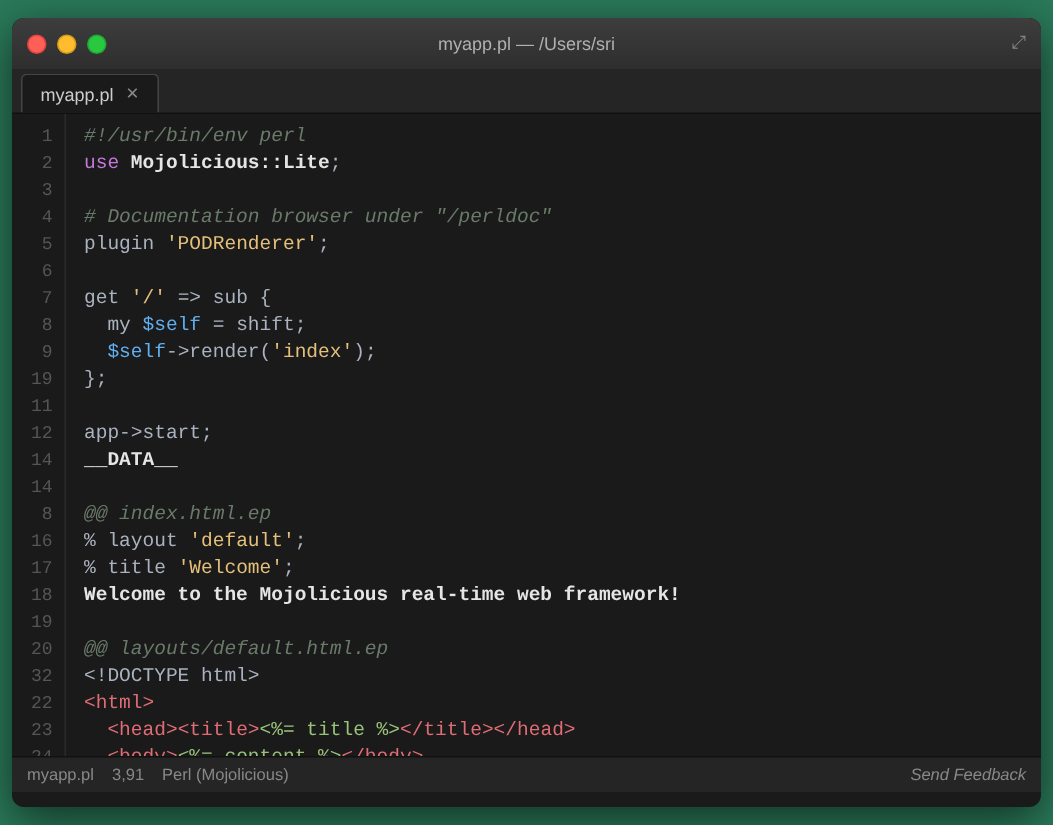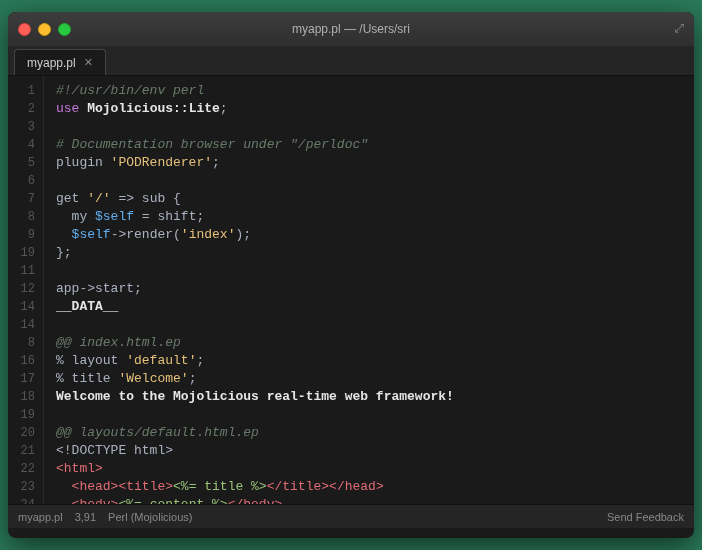--- a/index.html
+++ b/index.html
@@ -131,21 +131,21 @@
       align-items: center;
       justify-content: space-between;
       padding: 0 10px;
       border-top: 1px solid #111;
       font-family: -apple-system, 'Helvetica Neue', sans-serif;
       font-size: 11px;
       color: #888;
     }
 
     .status-left { display: flex; gap: 12px; align-items: center; }
-    .status-right { color: #888; cursor: pointer; }
+    .status-right { color: #888; cursor: pointer; font-style: italic; }
   </style>
 </head>
 <body>
 
 <div class="window">
 
   <div class="titlebar">
     <div class="traffic-lights">
       <div class="traffic-light tl-red"></div>
       <div class="traffic-light tl-yellow"></div>
@@ -177,21 +177,21 @@
         <div class="ln">11</div>
         <div class="ln">12</div>
         <div class="ln">14</div>
         <div class="ln">14</div>
         <div class="ln">8</div>
         <div class="ln">16</div>
         <div class="ln">17</div>
         <div class="ln">18</div>
         <div class="ln">19</div>
         <div class="ln">20</div>
-        <div class="ln">21</div>
+        <div class="ln">32</div>
         <div class="ln">22</div>
         <div class="ln">23</div>
         <div class="ln">24</div>
       </div>
     <div class="code-area" id="code-content"><div class="ln"><span style="color: rgb(106, 122, 106); font-weight: normal; font-style: italic;">#!/usr/bin/env perl</span></div><div class="ln"><span style="color: rgb(198, 120, 221);">use</span><span style="color: rgb(171, 178, 191);"> </span><span style="color: rgb(229, 229, 229); font-weight: bold;">Mojolicious::Lite</span><span style="color: rgb(171, 178, 191);">;</span></div><div class="ln">&nbsp;</div><div class="ln"><span style="color: rgb(106, 122, 106); font-weight: normal; font-style: italic;"># Documentation browser under "/perldoc"</span></div><div class="ln"><span style="color: rgb(171, 178, 191);">plugin </span><span style="color: rgb(229, 192, 123);">'PODRenderer'</span><span style="color: rgb(171, 178, 191);">;</span></div><div class="ln">&nbsp;</div><div class="ln"><span style="color: rgb(171, 178, 191);">get </span><span style="color: rgb(229, 192, 123);">'/'</span><span style="color: rgb(171, 178, 191);"> =&gt; sub {</span></div><div class="ln"><span style="color: rgb(171, 178, 191);">  my </span><span style="color: rgb(97, 175, 239);">$self</span><span style="color: rgb(171, 178, 191);"> = shift;</span></div><div class="ln"><span style="color: rgb(171, 178, 191);">  </span><span style="color: rgb(97, 175, 239);">$self</span><span style="color: rgb(171, 178, 191);">-&gt;render(</span><span style="color: rgb(229, 192, 123);">'index'</span><span style="color: rgb(171, 178, 191);">);</span></div><div class="ln"><span style="color: rgb(171, 178, 191);">};</span></div><div class="ln">&nbsp;</div><div class="ln"><span style="color: rgb(171, 178, 191);">app-&gt;start;</span></div><div class="ln"><span style="color: rgb(229, 229, 229); font-weight: bold;">__DATA__</span></div><div class="ln">&nbsp;</div><div class="ln"><span style="color: rgb(106, 122, 106); font-weight: normal; font-style: italic;">@@ index.html.ep</span></div><div class="ln"><span style="color: rgb(171, 178, 191);">% layout </span><span style="color: rgb(229, 192, 123);">'default'</span><span style="color: rgb(171, 178, 191);">;</span></div><div class="ln"><span style="color: rgb(171, 178, 191);">% title </span><span style="color: rgb(229, 192, 123);">'Welcome'</span><span style="color: rgb(171, 178, 191);">;</span></div><div class="ln"><span style="color: rgb(229, 229, 229); font-weight: bold;">Welcome to the Mojolicious real-time web framework!</span></div><div class="ln">&nbsp;</div><div class="ln"><span style="color: rgb(106, 122, 106); font-weight: normal; font-style: italic;">@@ layouts/default.html.ep</span></div><div class="ln"><span style="color: rgb(171, 178, 191);">&lt;!DOCTYPE html&gt;</span></div><div class="ln"><span style="color: rgb(224, 108, 117);">&lt;html&gt;</span></div><div class="ln"><span style="color: rgb(171, 178, 191);">  </span><span style="color: rgb(224, 108, 117);">&lt;head&gt;</span><span style="color: rgb(224, 108, 117);">&lt;title&gt;</span><span style="color: rgb(152, 195, 121);">&lt;%= title %&gt;</span><span style="color: rgb(224, 108, 117);">&lt;/title&gt;</span><span style="color: rgb(224, 108, 117);">&lt;/head&gt;</span></div><div class="ln"><span style="color: rgb(171, 178, 191);">  </span><span style="color: rgb(224, 108, 117);">&lt;body&gt;</span><span style="color: rgb(152, 195, 121);">&lt;%= content %&gt;</span><span style="color: rgb(224, 108, 117);">&lt;/body&gt;</span></div></div>
   </div>
 
   <div class="statusbar">
     <div class="status-left">
       <span>myapp.pl</span>

